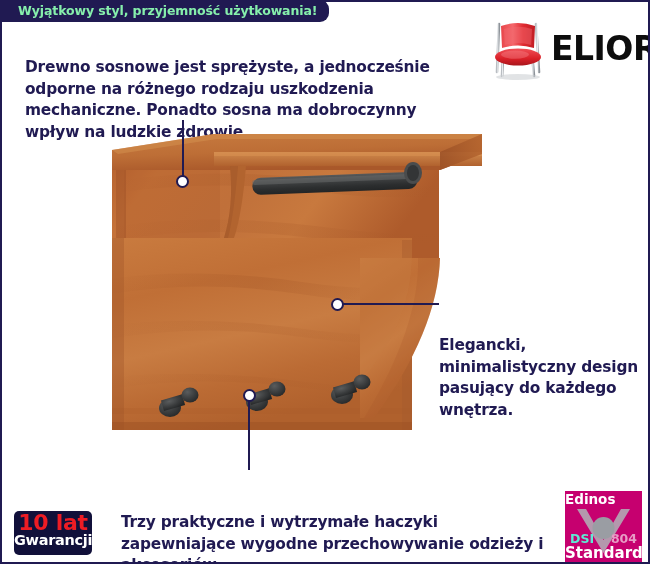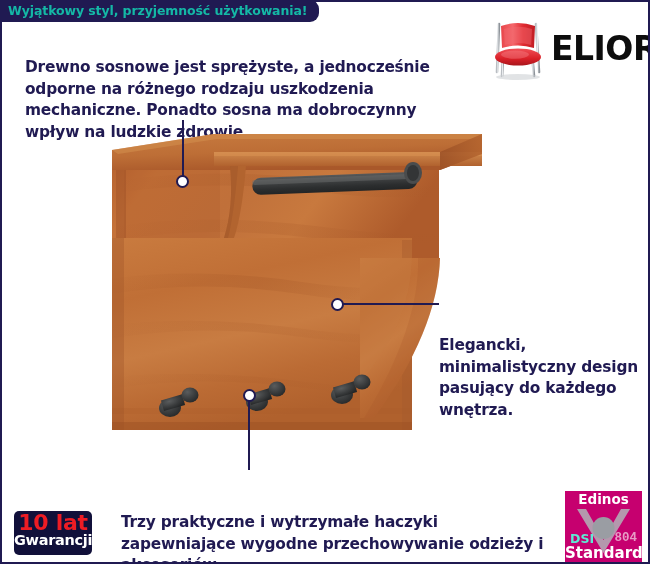--- a/index.html
+++ b/index.html
@@ -17,23 +17,23 @@
     box-sizing: border-box;
     border: 2px solid #201a52;
   }
 
   
   #title-banner {
     position: absolute;
     left: -2px;
     top: -2px;
     height: 22px;
-    padding: 0 12px 0 8px;
+    padding: 0 12px 0 18px;
     background: #201a52;
-    color: #14b8a6;
+    color: #86efac;
     font-size: 12.5px;
     font-weight: bold;
     line-height: 22px;
     white-space: nowrap;
     border-top-right-radius: 9px;
     border-bottom-right-radius: 9px;
     letter-spacing: -0.1px;
     z-index: 20;
   }
 
@@ -158,21 +158,20 @@
     top: 489px;
     width: 77px;
     height: 73px;
     background: #c6006f;
     overflow: hidden;
   }
   #edinos-title {
     position: absolute;
     left: 0; right: 0;
     top: 1px;
-    text-align: center;
     color: #ffffff;
     font-size: 13.5px;
     font-weight: bold;
     line-height: 15px;
     z-index: 3;
   }
   #edinos-dsi {
     position: absolute;
     left: 5px;
     top: 40px;
@@ -182,21 +181,20 @@
     z-index: 3;
   }
   #edinos-num {
     position: absolute;
     right: 5px;
     top: 40px;
     color: #e79cc5;
     font-size: 12.5px;
     font-weight: bold;
     z-index: 3;
-    font-family: Liberation Mono, monospace;
   }
   #edinos-standards {
     position: absolute;
     left: 0; right: 12px;
     bottom: 3px;
     text-align: center;
     color: #ffffff;
     font-size: 15px;
     font-weight: bold;
     line-height: 15px;

